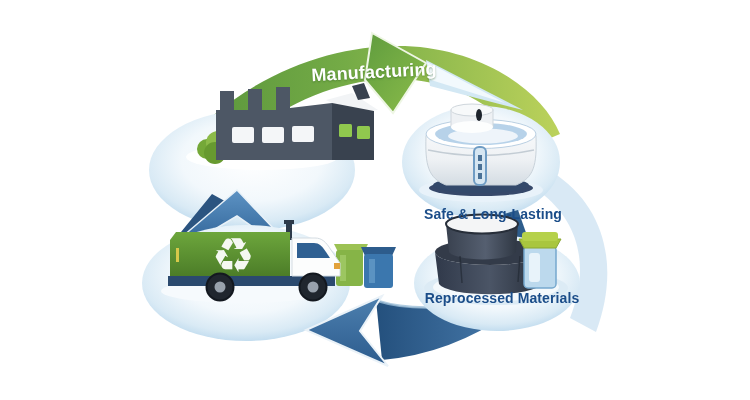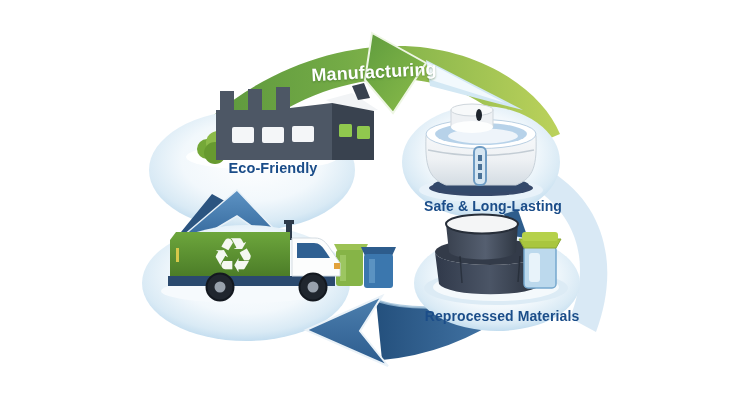--- a/index.html
+++ b/index.html
@@ -11,22 +11,22 @@
   .label{
     position:absolute;text-align:center;font-weight:bold;
     color:#1b4d89;letter-spacing:.1px;
   }
   .label-manufacturing{
     left:286px;top:62px;width:176px;font-size:18px;color:#ffffff;
     transform:rotate(-3deg);
     text-shadow:0 1px 2px rgba(30,80,20,.45);
   }
   .label-eco{left:193px;top:159px;width:160px;font-size:14.5px;line-height:19px;}
-  .label-safe{left:408px;top:198px;width:170px;font-size:14px;}
-  .label-reprocessed{left:407px;top:308px;width:190px;font-size:14px;}
+  .label-safe{left:408px;top:206px;width:170px;font-size:14px;}
+  .label-reprocessed{left:407px;top:290px;width:190px;font-size:14px;}
   .label-collection{left:150px;top:303px;width:200px;font-size:15.5px;}
 </style>
 </head>
 <body>
 
 <div class="stage">
 
 <svg class="scene" width="750" height="400" viewBox="0 0 750 400">
   <defs>
     <linearGradient id="gGreen" x1="0" y1="0" x2="1" y2="0">
@@ -198,21 +198,20 @@
       <rect x="529" y="253" width="11" height="29" rx="3" fill="#e8f3fa"></rect>
       <polygon points="519,239 561,239 556,248 524,248" fill="#a9c63e" stroke="#8aa832" stroke-width="1"></polygon>
       <rect x="522" y="232" width="36" height="9" rx="3" fill="#b5d14a"></rect>
     </g>
   </g>
 </svg>
 
 <div class="label label-manufacturing">Manufacturing</div>
 
 <div class="label label-eco">
-  <div>Eco-Friendly</div>
 </div>
 
 <div class="label label-safe">Safe &amp; Long-Lasting</div>
 
 <div class="label label-reprocessed">Reprocessed Materials</div>
 
 
 </div>
 
 </body></html>

